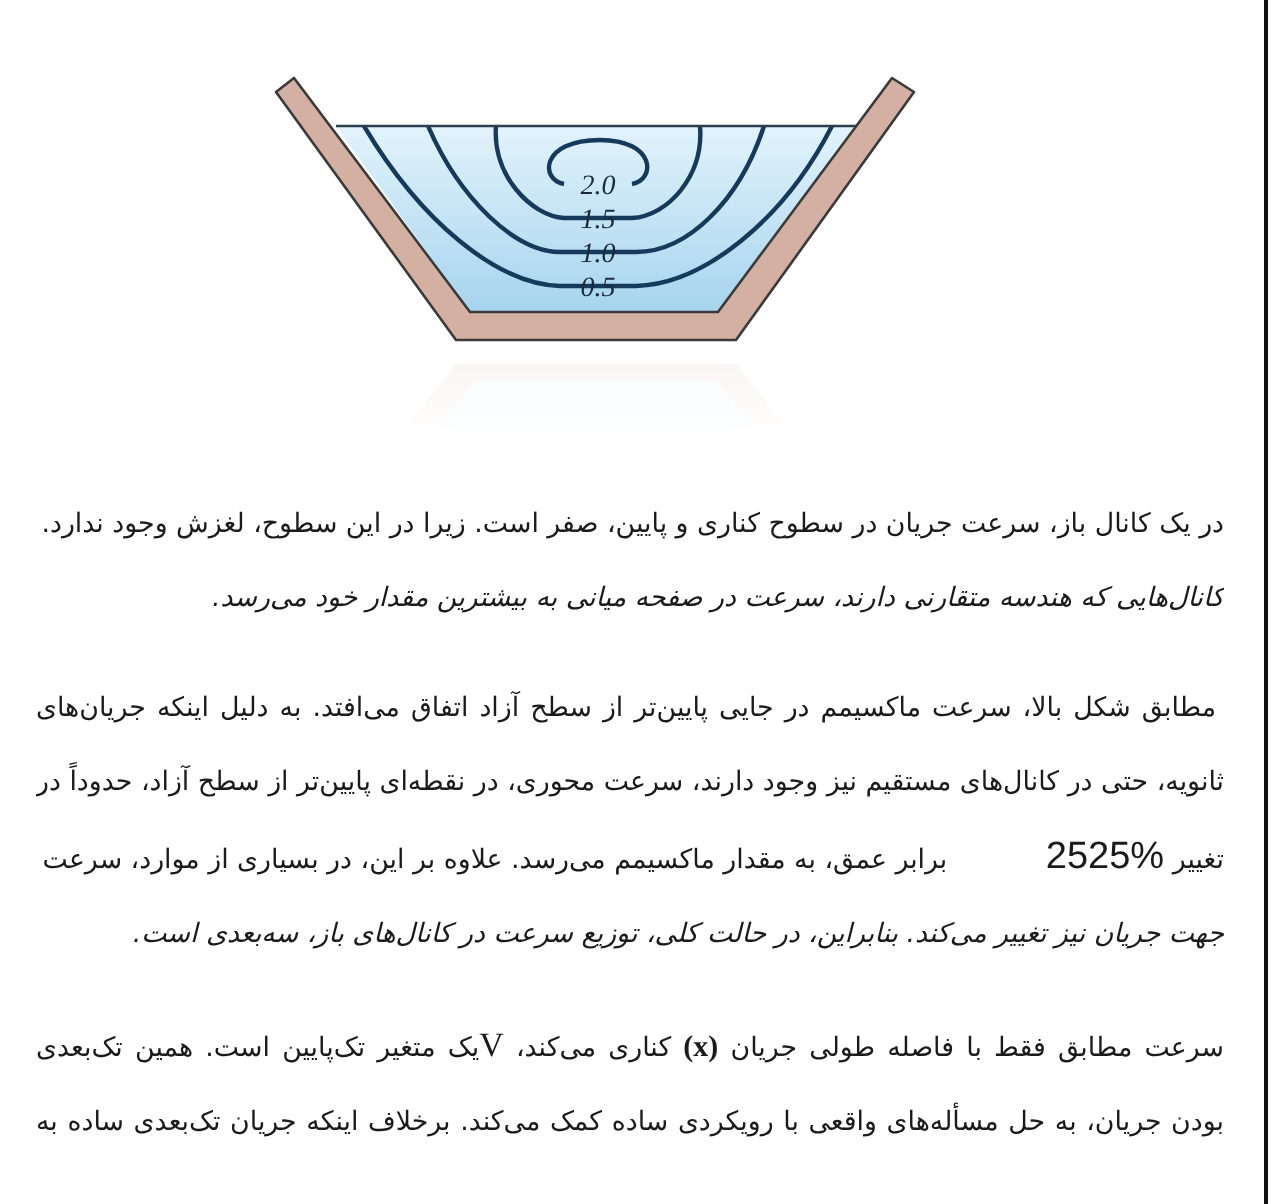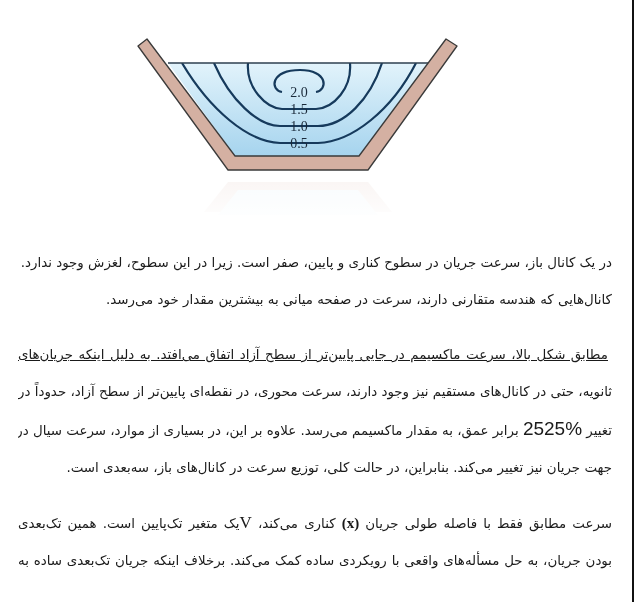--- a/index.html
+++ b/index.html
@@ -22,20 +22,21 @@
     width: 2px;
     height: 602px;
     background: #111111;
   }
   .figure {
     position: absolute;
     left: 130px;
     top: 30px;
     width: 380px;
     height: 200px;
+    font-style: italic;
   }
   .figure svg {
     display: block;
   }
   .article {
     position: absolute;
     left: 18px;
     top: 244px;
     width: 594px;
     direction: rtl;
@@ -48,28 +49,29 @@
   }
   .para .line {
     display: block;
     text-align: justify;
     text-align-last: justify;
     white-space: nowrap;
     overflow: hidden;
   }
   .para .line.last {
     text-align-last: right;
+    font-style: italic;
   }
   .para.indent .line:first-child {
     padding-right: 4px;
-    text-decoration: underline;
   }
   .latin-big {
     font-family: "Liberation Sans", sans-serif;
     font-size: 19px;
+    margin-left: 45px;
   }
   .latin-serif {
     font-family: "Liberation Serif", serif;
     font-size: 17px;
   }
   .latin-serif-b {
     font-family: "Liberation Serif", serif;
     font-weight: bold;
     font-size: 15px;
   }

